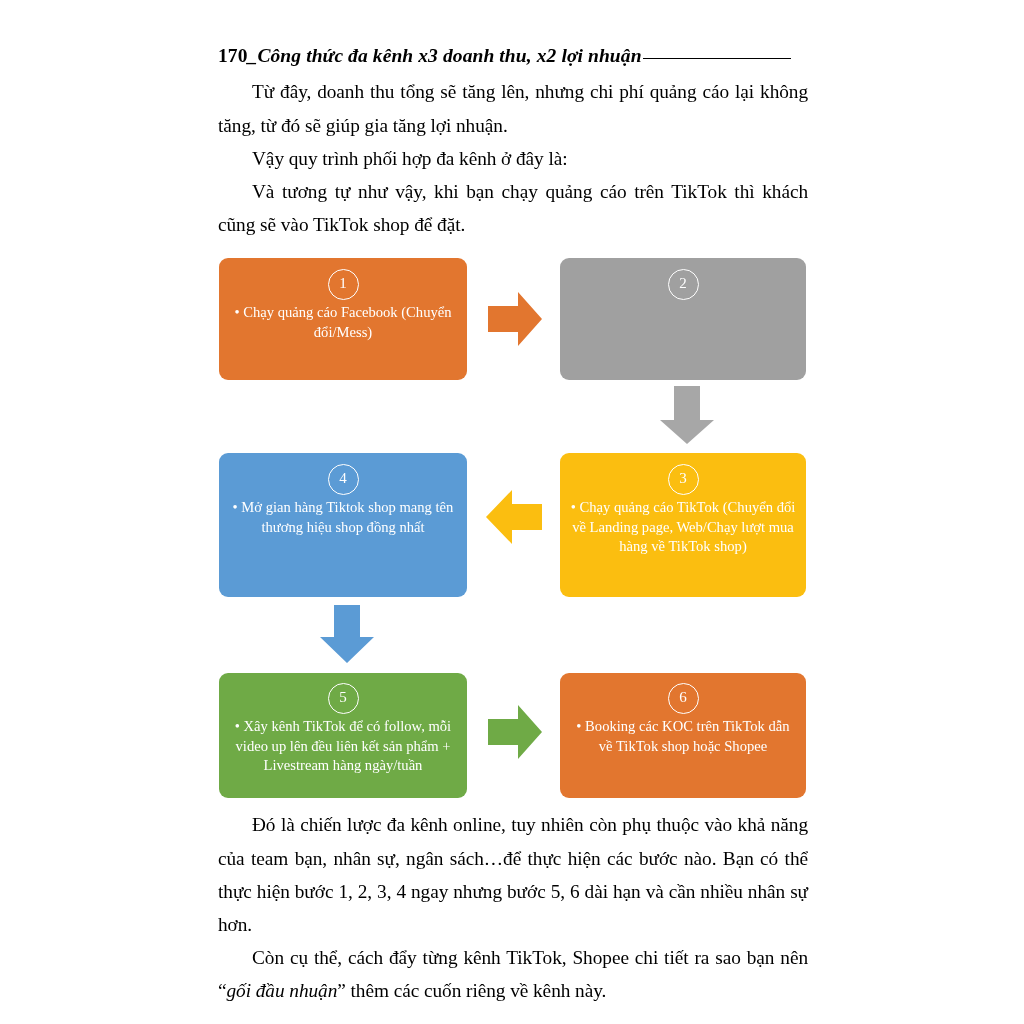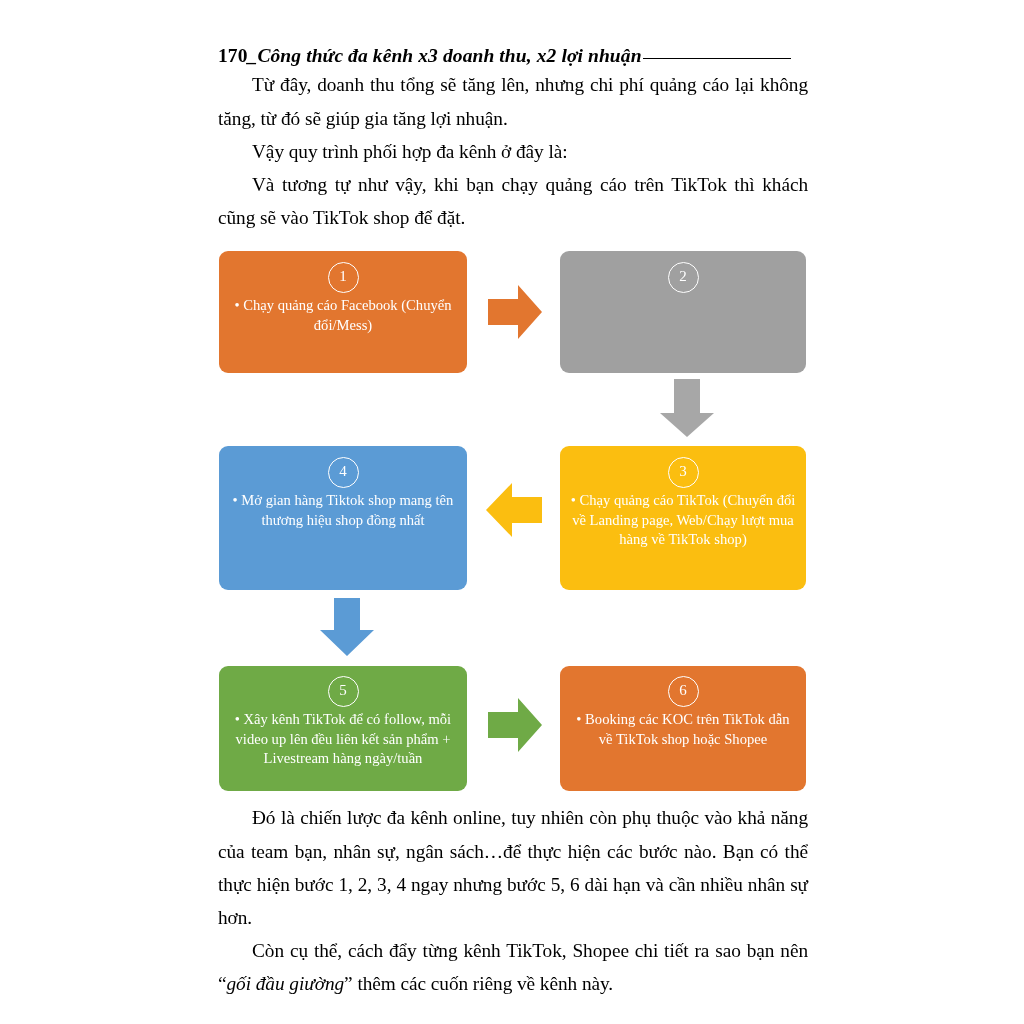--- a/index.html
+++ b/index.html
@@ -31,20 +31,21 @@
   }
 
   
   .header-line {
     font-size: 19.5px;
     font-weight: bold;
     font-style: italic;
     letter-spacing: 0.1px;
     white-space: nowrap;
     line-height: 1.25;
+    margin-bottom: 7px;
   }
   .header-num {
     font-style: normal;
     font-weight: bold;
   }
   .header-rule {
     display: inline-block;
     width: 148px;
     border-bottom: 1.6px solid #000;
     vertical-align: 3px;
@@ -180,20 +181,20 @@
       </svg>
 
       <svg class="arrow" id="arrow56" viewBox="0 0 58 62">
         <polygon points="2,18 32,18 32,4 56,31 32,58 32,44 2,44" fill="#6FAA46"></polygon>
       </svg>
 
     </div>
 
     <p class="body-para tight">Đó là chiến lược đa kênh online, tuy nhiên còn phụ thuộc vào khả năng của team bạn, nhân sự, ngân sách…để thực hiện các bước nào. Bạn có thể thực hiện bước 1, 2, 3, 4 ngay nhưng bước 5, 6 dài hạn và cần nhiều nhân sự hơn.</p>
 
-    <p class="body-para"><span>Còn cụ thể, cách đẩy từng kênh TikTok, Shopee chi tiết ra sao bạn nên “</span><span style="font-style:italic">gối đầu giường</span><span>” thêm các cuốn riêng về kênh này.</span></p>
+    <p class="body-para"><span>Còn cụ thể, cách đẩy từng kênh TikTok, Shopee chi tiết ra sao bạn nên “</span><span style="font-style:italic">gối đầu nhuận</span><span>” thêm các cuốn riêng về kênh này.</span></p>
 
     <div class="divider-wrap">
       
     </div>
 
   </div>
 </div>
 
 </body></html>

